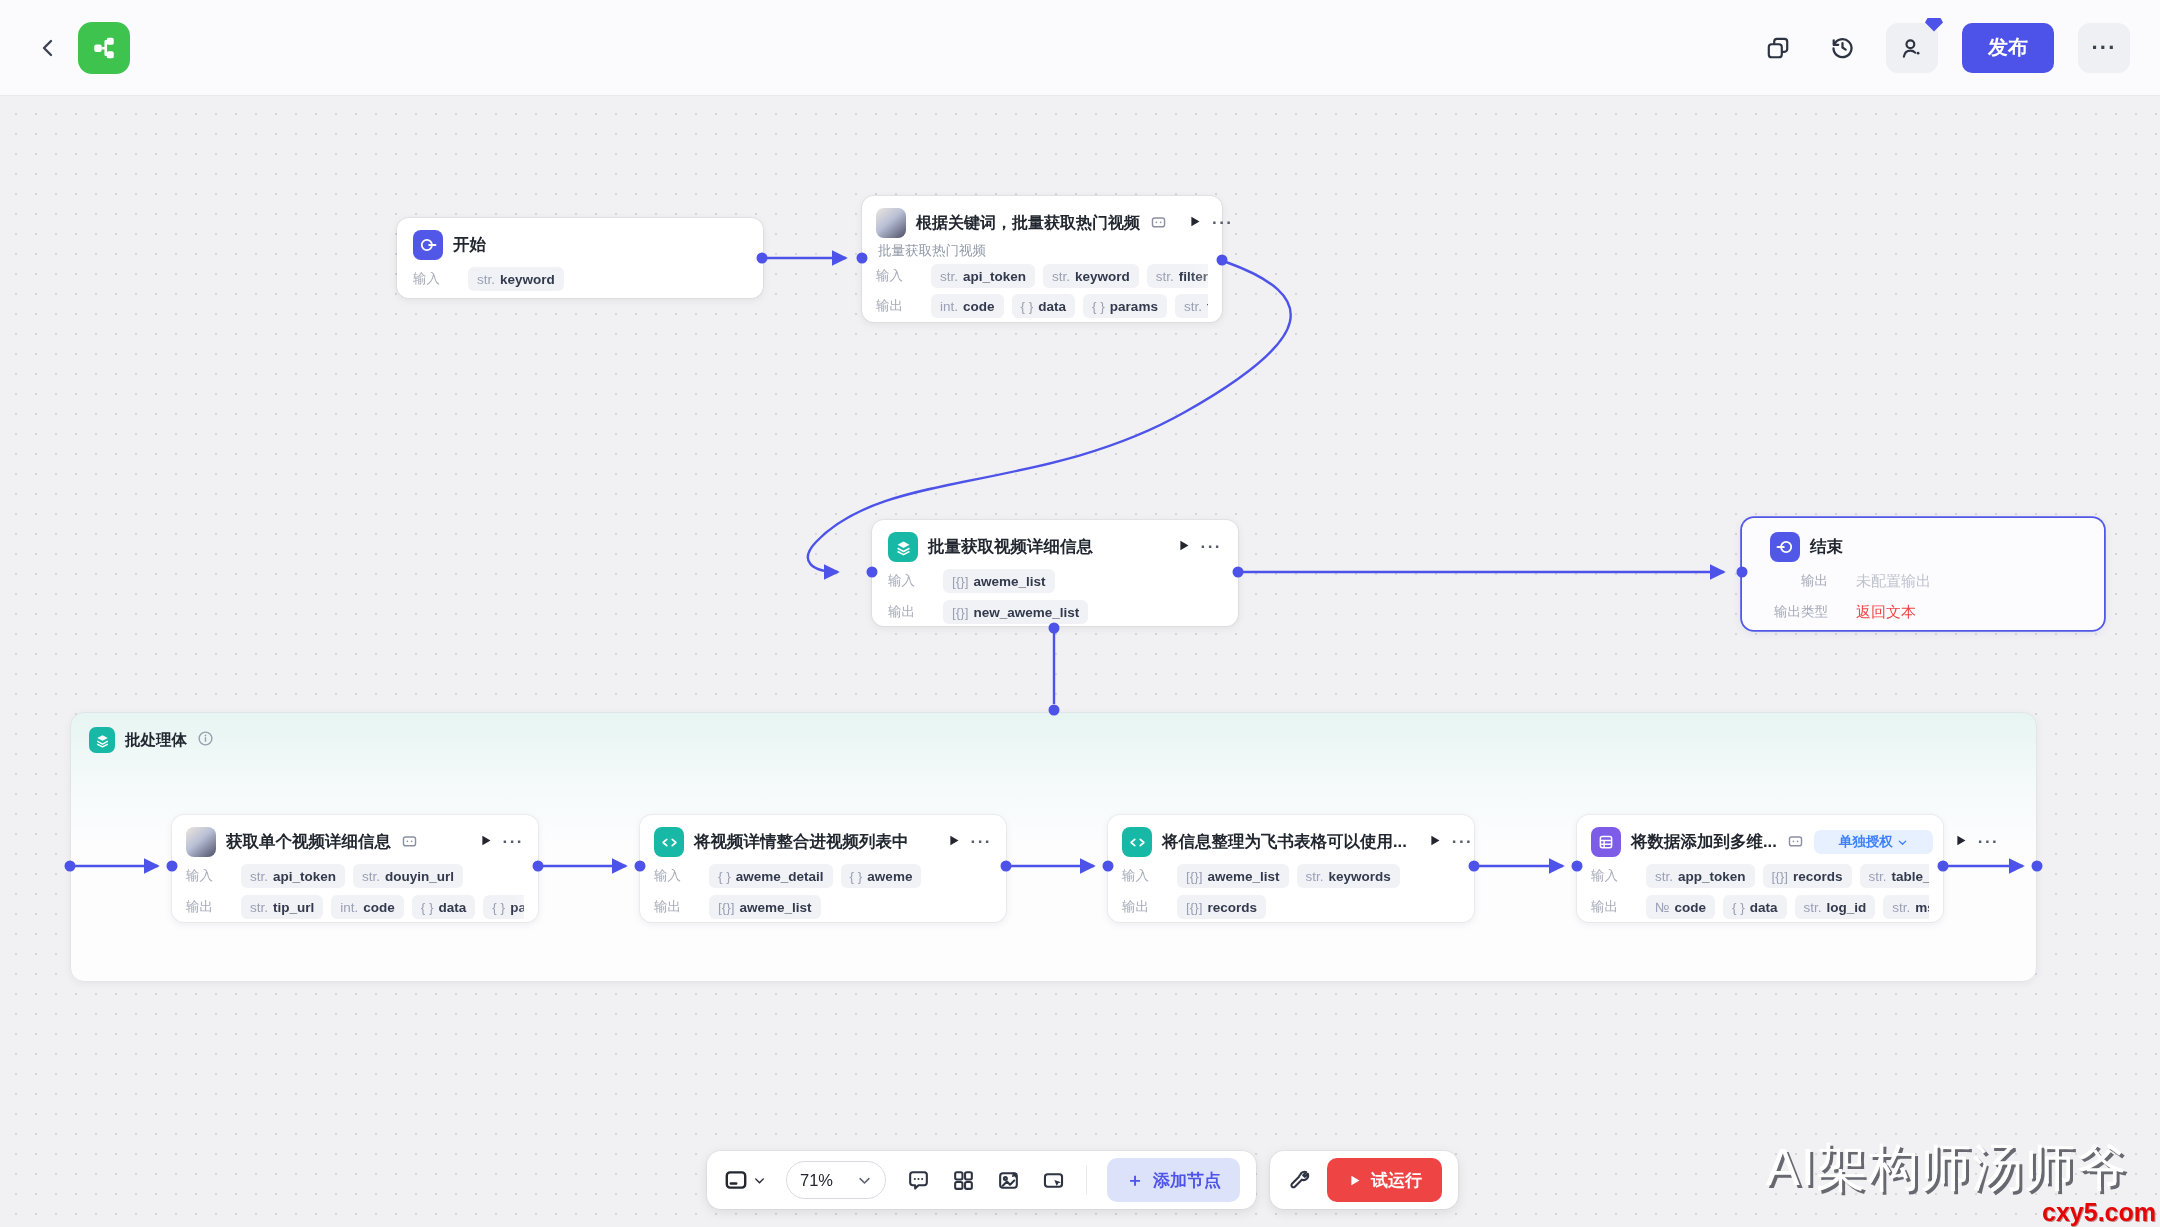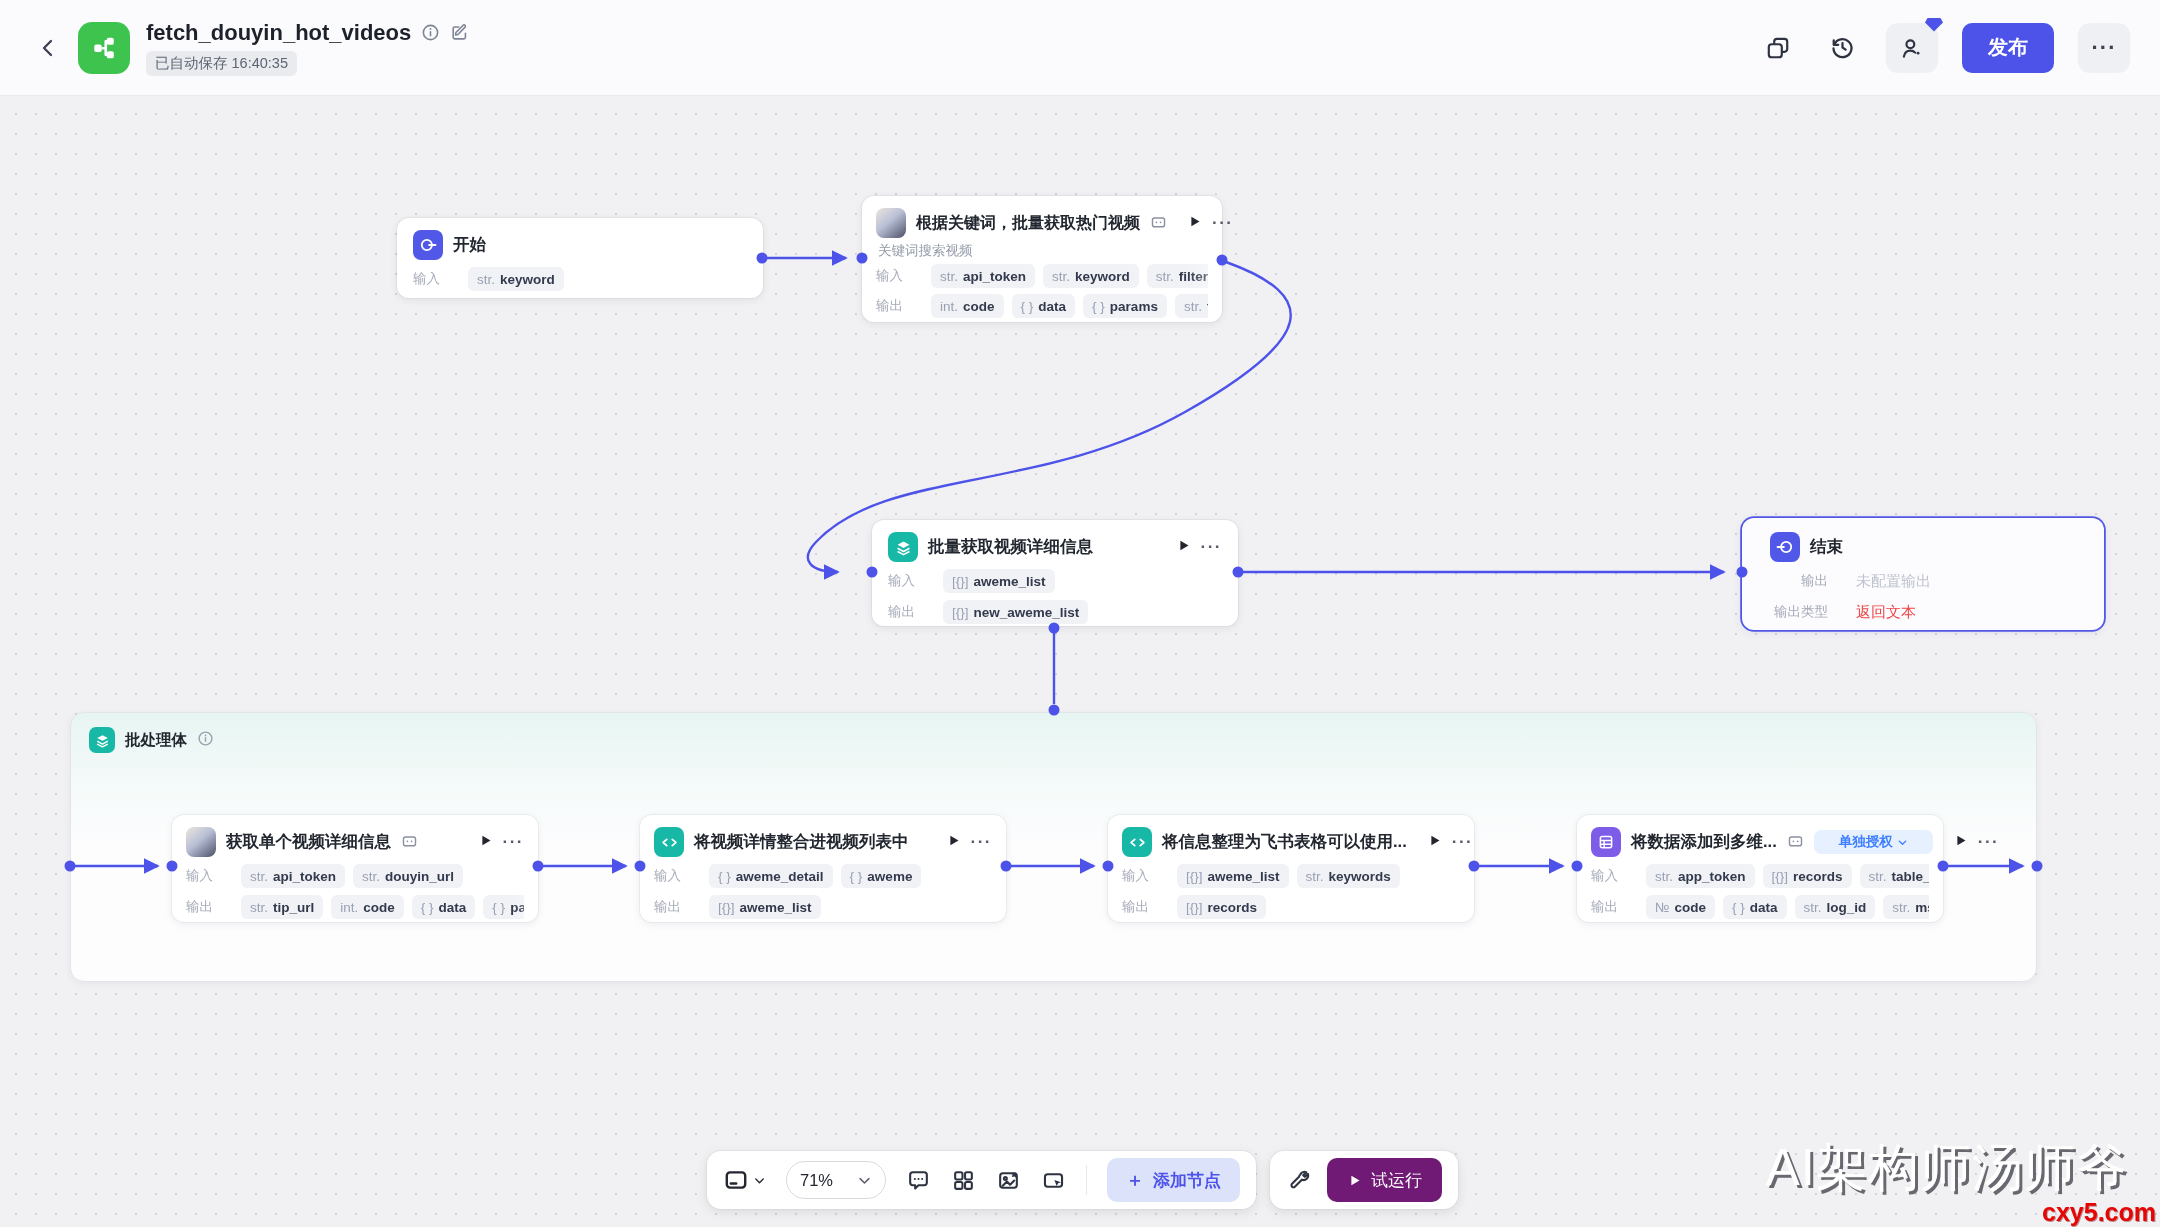--- a/index.html
+++ b/index.html
@@ -126,21 +126,21 @@
     font-size:16.5px; color:#23262f;
   }
   .tb-divider { width:1px; height:30px; background:#e7e8ec; }
   .add-node-btn {
     display:flex; align-items:center; gap:9px; height:44px; padding:0 19px; border:none; cursor:pointer;
     background:#dde2fb; color:#4d53e8; font-size:17px; font-weight:600; border-radius:10px; font-family:inherit;
   }
   .add-node-btn .plus { font-size:18px; font-weight:700; }
   .run-btn {
     display:flex; align-items:center; gap:9px; height:44px; padding:0 20px; border:none; cursor:pointer;
-    background:#701a75; color:#fff; font-size:17px; font-weight:400; border-radius:10px; font-family:inherit;
+    background:#ef4444; color:#fff; font-size:17px; font-weight:700; border-radius:10px; font-family:inherit;
   }
   
   .wm1 {
     position:absolute; right:32px; bottom:24px; z-index:30; pointer-events:none;
     font-size:51px; color:#fff; letter-spacing:1px;
     text-shadow:3px 3px 0 rgba(80,81,88,.85);
   }
   .wm2 {
     position:absolute; right:4px; bottom:0px; z-index:31; pointer-events:none;
     font-size:25px; font-weight:800; color:#e60505;
@@ -156,39 +156,20 @@
         <path d="M15 5l-7 7 7 7"></path>
       </svg>
   </div>
   <div class="app-icon">
     <svg width="30" height="30" viewBox="0 0 24 24" fill="none" stroke="#fff" stroke-width="2.1" stroke-linejoin="round">
       <rect x="4.2" y="9.2" width="6" height="6" rx="1.6" fill="#fff" stroke="none"></rect>
       <rect x="14.2" y="3.8" width="5.6" height="5.6" rx="1.5" fill="#fff" stroke="none"></rect>
       <rect x="14.2" y="14.6" width="5.6" height="5.6" rx="1.5" fill="#fff" stroke="none"></rect>
       <path d="M10.2 12.2h3.2M13.4 12.2V6.6h1.4M13.4 12.2v5.2h1.4"></path>
     </svg>
-  </div>
-  <div class="title-block">
-    <div class="title-row">
-      <span class="wf-title">fetch_douyin_hot_videos</span>
-      <span class="icon-btn">
-        <svg width="19" height="19" viewBox="0 0 24 24" fill="none" stroke="currentColor" stroke-width="2">
-            <circle cx="12" cy="12" r="9"></circle>
-            <path d="M12 11v5" stroke-linecap="round"></path>
-            <circle cx="12" cy="7.6" r="1.2" fill="currentColor" stroke="none"></circle>
-          </svg>
-      </span>
-      <span class="icon-btn">
-        <svg width="19" height="19" viewBox="0 0 24 24" fill="none" stroke="currentColor" stroke-width="2" stroke-linecap="round" stroke-linejoin="round">
-            <path d="M19.5 13v5a2 2 0 0 1-2 2H6a2 2 0 0 1-2-2V7a2 2 0 0 1 2-2h5"></path>
-            <path d="M10 14.5l9-9.3a1.7 1.7 0 0 0-2.4-2.4L7.5 12 7 15z"></path>
-          </svg>
-      </span>
-    </div>
-    <span class="autosave-pill">已自动保存 16:40:35</span>
   </div>
 
   <div class="header-right">
     <span class="icon-btn hd-ic">
       <svg width="26" height="26" viewBox="0 0 24 24" fill="none" stroke="currentColor" stroke-width="2" stroke-linejoin="round">
           <rect x="3.5" y="8.5" width="12" height="12" rx="2.6"></rect>
           <path d="M8.5 8.5V6a2.5 2.5 0 0 1 2.5-2.5h7A2.5 2.5 0 0 1 20.5 6v7a2.5 2.5 0 0 1-2.5 2.5h-2.5"></path>
         </svg>
     </span>
     <span class="icon-btn hd-ic">
@@ -305,21 +286,21 @@
         </svg>
     </span>
     <span class="nspacer"></span>
     <span class="play-ic">
       <svg width="15" height="15" viewBox="0 0 24 24">
           <path d="M7 4.5l13 7.5-13 7.5z" fill="currentColor"></path>
         </svg>
     </span>
     <span class="node-dots">···</span>
   </div>
-  <div class="nsub">关键词搜索视频</div>
+  <div class="nsub">批量获取热门视频</div>
   <div class="nrow" style="margin-top:4px">
     <span class="rlabel">输入</span>
     <span class="pills">
         <span class="pill">
           <span class="t">str.</span>
           <span class="n">api_token</span>
         </span>
         <span class="pill">
           <span class="t">str.</span>
           <span class="n">keyword</span>

